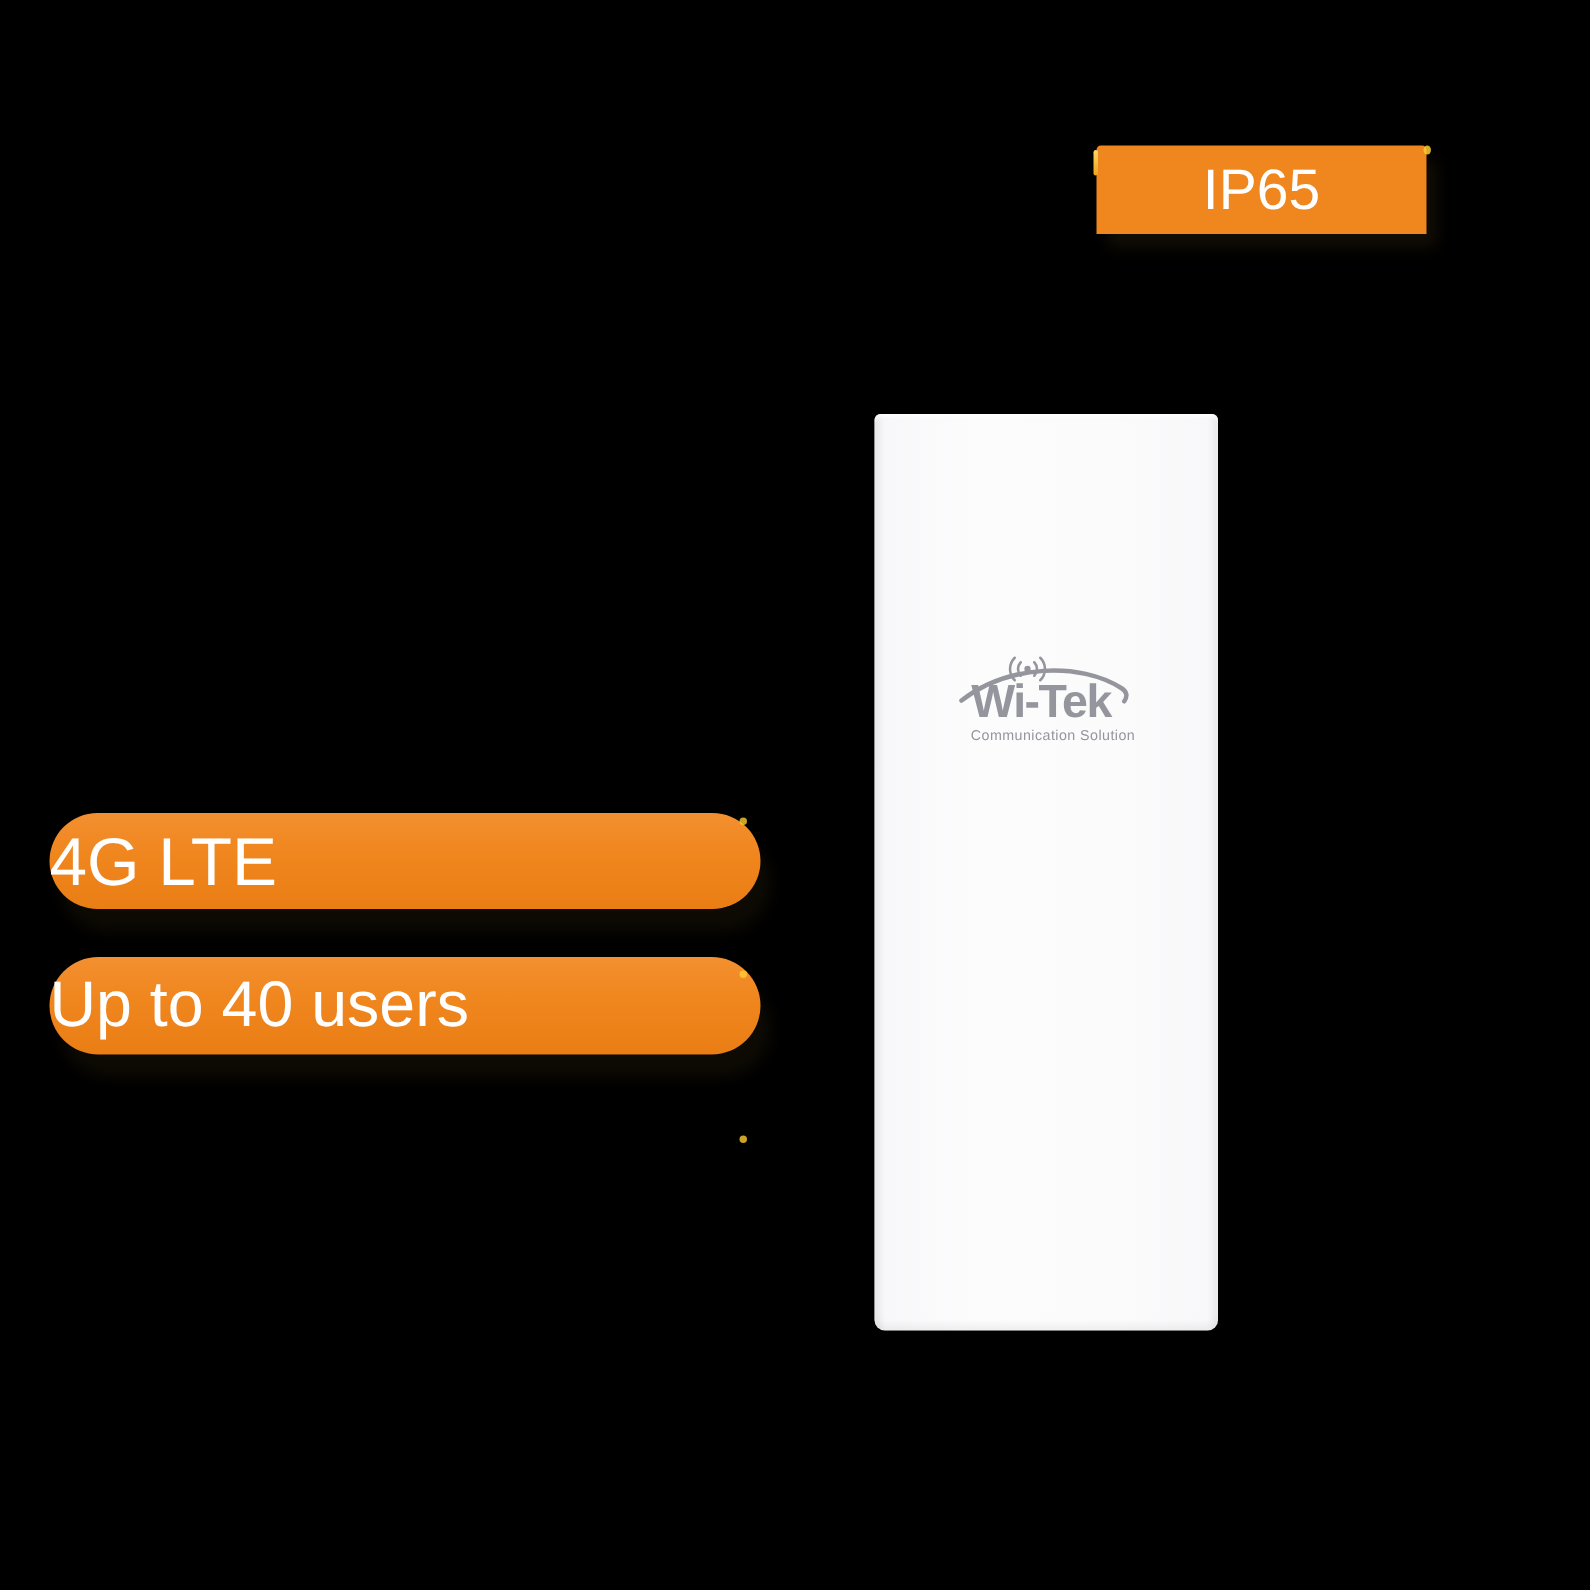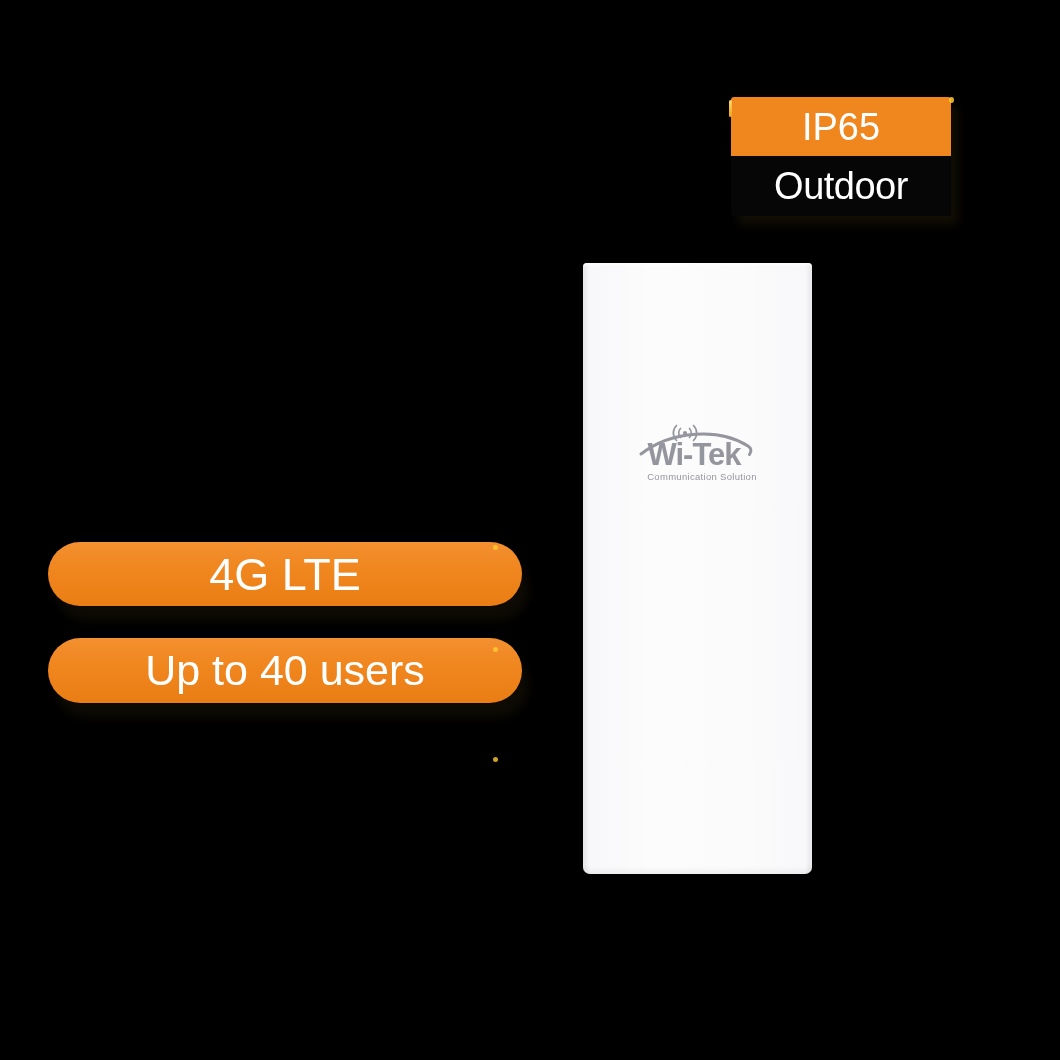--- a/index.html
+++ b/index.html
@@ -30,51 +30,50 @@
 
   
   .glint { position:absolute; background: var(--glint-gold,#FFCC33); pointer-events:none; }
   .glint-badge-left  { left:729px; top:100px; width:3px;  height:17px; border-radius:2px;
                        background: linear-gradient(180deg,#ffd95e,#f0a21e); }
   .glint-badge-right { left:949px; top:97px;  width:5px;  height:6px;  border-radius:50%; opacity:.85; }
   .glint-dot { width:5px; height:5px; border-radius:50%; opacity:.8; }
 
   
   .device {
-    position:absolute; left:583px; top:263px; width:229px; height:611px;
+    position:absolute; left:583px; top:276px; width:229px; height:611px;
     background: linear-gradient(90deg,
       #e7e7e9 0px, #f8f8fa 7px, #fcfcfd 30%, #fbfbfc 70%, #f8f8fa calc(100% - 7px), #e9e9eb 100%);
     border-radius:4px 4px 7px 7px;
     box-shadow: inset 0 -4px 5px rgba(0,0,0,0.05), inset 0 2px 3px rgba(255,255,255,0.9);
   }
   .logo { position:absolute; left:55px; top:158px; width:122px; height:64px;
           color: var(--logo-gray,#95959D); }
   .logo svg { display:block; }
 
   
   .pill {
-    position:absolute; left:48px; width:474px;
+    position:absolute; left:33px; width:474px;
     background: linear-gradient(180deg, #f39030 0%, var(--accent-orange,#F0861E) 42%, #ea7e15 100%);
     border-radius:34px;
-    display:flex; align-items:center; justify-content:center;
+    display:flex; align-items:center; 
     color: var(--text-white,#fff); line-height:1; white-space:nowrap;
     box-shadow: 7px 15px 10px rgba(28,22,8,0.5);
   }
   .pill-1 { top:542px; height:64px; font-size:45px; }
   .pill-2 { top:638px; height:65px; font-size:43px; }
   .pill-3 { top:748px; height:67px; font-size:41px; letter-spacing:-1.5px; }
 </style>
 </head>
 <body>
 
 <div class="stage">
 
   <div class="badge">
     <div class="badge-top">IP65</div>
-    <div class="badge-bottom">Outdoor</div>
   </div>
   <div class="glint glint-badge-left"></div>
   <div class="glint glint-badge-right"></div>
 
   <div class="device">
     <div class="logo">
       <svg width="122" height="64" viewBox="0 0 122 64" xmlns="http://www.w3.org/2000/svg">
 
         <g stroke="currentColor" fill="none" stroke-width="1.7" stroke-linecap="round">
           <circle cx="47" cy="12" r="2.1" fill="currentColor" stroke="none"></circle>

